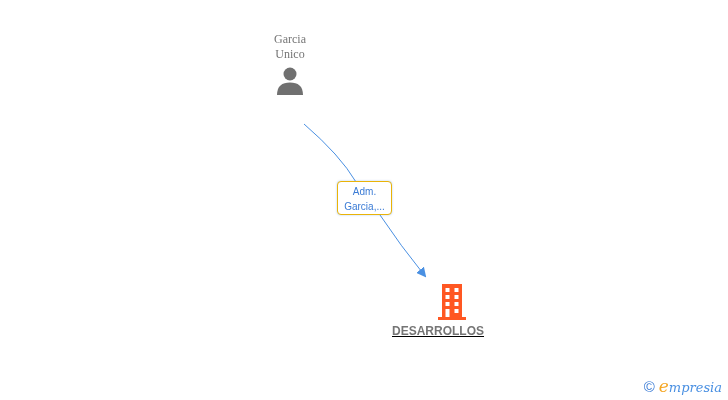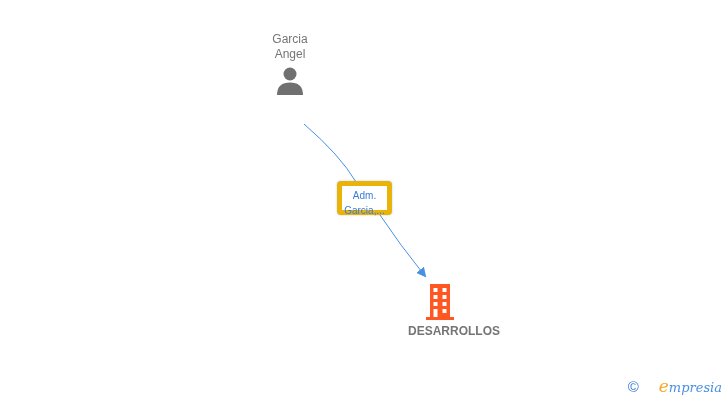--- a/index.html
+++ b/index.html
@@ -2,54 +2,54 @@
 <html><head>
   <meta charset="utf-8">
   <style>
     html, body { margin: 0; padding: 0; }
     body {
       width: 728px; height: 400px; position: relative; overflow: hidden;
       background: #ffffff;
       font-family: "Liberation Sans", "DejaVu Sans", sans-serif;
     }
     .node-person { position: absolute; left: 240px; top: 32px; width: 100px; text-align: center; }
-    .person-name { font-size: 12px; line-height: 15px; color: #757575; }
+    .person-name { font-size: 12px; line-height: 15px; color: #757575; font-family: Liberation Serif, serif; }
     .person-icon { display: block; margin: 4px auto 0; width: 30px; height: 30px; }
     .edges { position: absolute; left: 0; top: 0; width: 728px; height: 400px; }
     .role-box {
       position: absolute; left: 337px; top: 181px; width: 53px; height: 32px;
-      border: 5px solid #eab308; border-radius: 4px; background: #fff;
+      border: 1px solid #eab308; border-radius: 4px; background: #fff;
       box-shadow: 0 0 2px rgba(74,144,226,0.5);
       text-align: center; font-size: 10px; line-height: 15px; color: #3a7bd5;
       padding-top: 2px; box-sizing: border-box; height: 34px; width: 55px;
     }
-    .node-company { position: absolute; left: 380px; top: 284px; width: 120px; text-align: right; }
+    .node-company { position: absolute; left: 392px; top: 284px; width: 120px; text-align: left; text-decoration: underline; }
     .company-icon { display: block; margin: 0 auto 4px; width: 30px; height: 36px; }
     .company-name { font-size: 12px; line-height: 14px; font-weight: bold; color: #757575; }
     .footer { position: absolute; right: 6px; bottom: 4px; font-size: 13px; color: #4a90e2; display: flex; align-items: center; gap: 4px; }
     .footer .copy { font-size: 15px; color: #3a7bd5; }
-    .footer .brand { font-style: italic; font-family: "DejaVu Serif", serif; color: #4a90e2; margin-left: 16px; }
+    .footer .brand { font-style: italic; font-family: "DejaVu Serif", serif; color: #4a90e2; }
     .footer .brand-e { color: #f5a623; font-size: 17px; }
   </style>
 </head>
 <body>
 
 <svg class="edges" viewBox="0 0 728 400">
   <defs>
     <marker id="arrow" markerWidth="10" markerHeight="10" refX="8" refY="5" orient="auto" markerUnits="userSpaceOnUse">
       <path d="M0,0 L10,5 L0,10 z" fill="#4a90e2"></path>
     </marker>
   </defs>
   <path d="M304,124 Q340,155 356,182" stroke="#4a90e2" stroke-width="1" fill="none"></path>
   <path d="M380,215 Q400,245 425,276" stroke="#4a90e2" stroke-width="1" fill="none" marker-end="url(#arrow)"></path>
 </svg>
 
 <div class="node-person">
   <div class="person-name">Garcia</div>
-  <div class="person-name">Angel</div>
+  <div class="person-name">Unico</div>
   <svg class="person-icon" viewBox="0 0 30 30">
     <circle cx="15" cy="8" r="6.5" fill="#707070"></circle>
     <path d="M2,29 C2,20 7,16.5 15,16.5 C23,16.5 28,20 28,29 Z" fill="#707070"></path>
   </svg>
 </div>
 
 <div class="role-box">
   <div>Adm.</div>
   <div>Garcia,...</div>
 </div>

